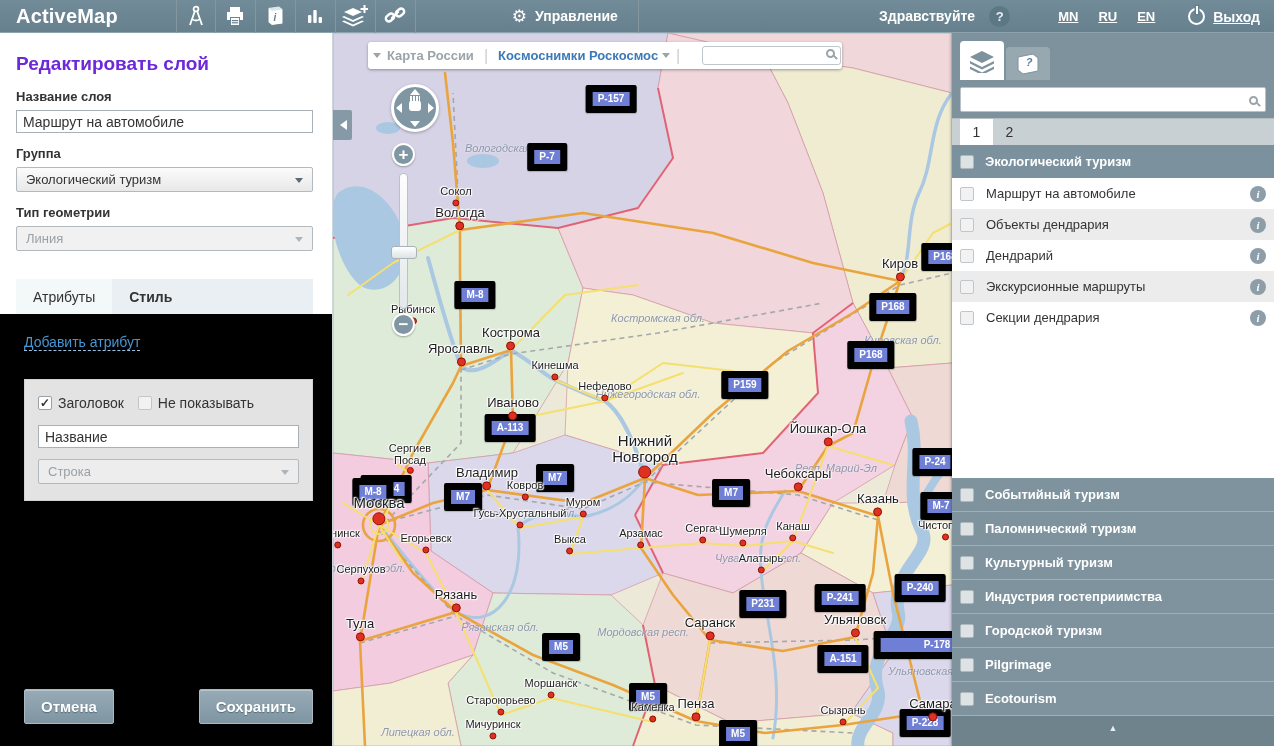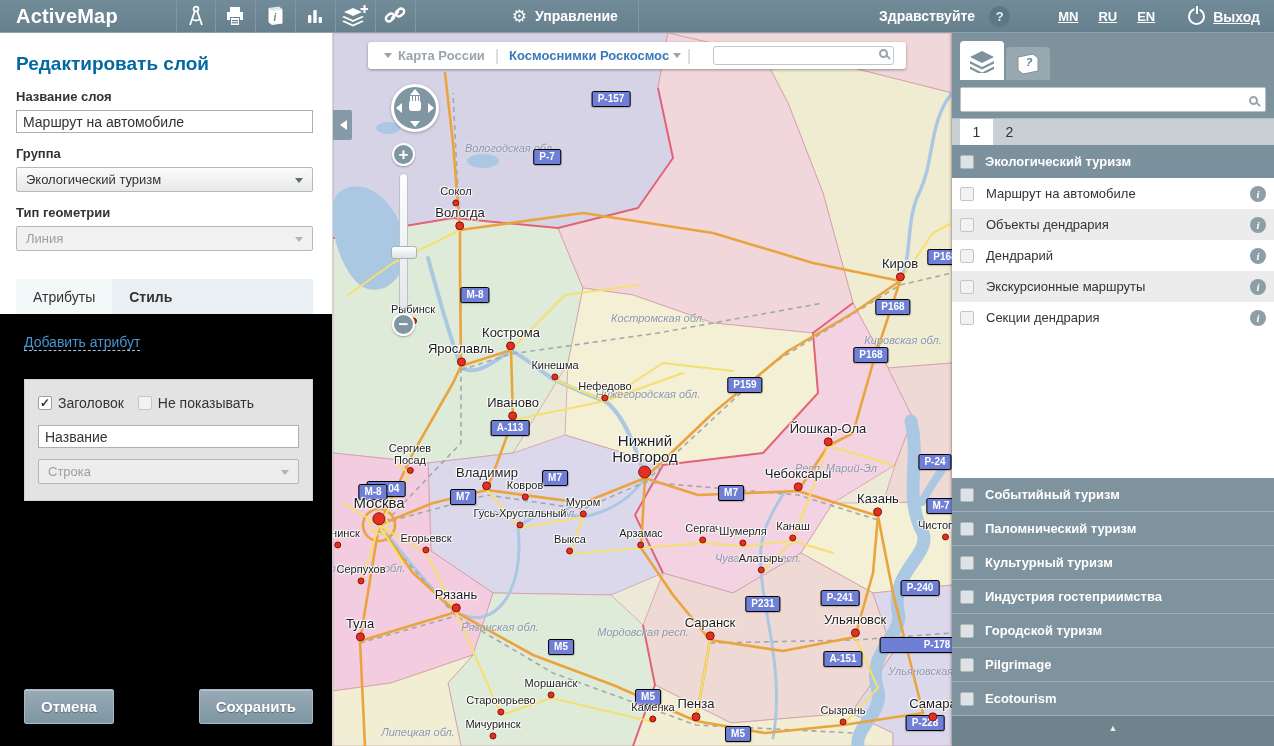--- a/index.html
+++ b/index.html
@@ -22,21 +22,21 @@
   .langs { display:flex; margin-left:48px; }
   .lang { color:#fff; font-weight:bold; font-size:13px; text-decoration:underline; margin-right:20px; cursor:pointer; }
   .logout { display:flex; align-items:flex-end; margin-left:13px; cursor:pointer; }
   .power-icon { width:17px; height:17px; border:2px solid #fff; border-radius:50%; position:relative; margin-right:8px; }
   .power-icon::after { content:""; position:absolute; left:5.5px; top:-4px; width:2px; height:8px; background:#fff; box-shadow:0 0 0 1.5px #66808d; }
   .logout-label { font-weight:bold; font-size:14px; text-decoration:underline; }
 
   
   .edit-panel { position:absolute; left:0; top:33px; width:333px; bottom:0; background:#fff; border-right:1px solid #cdd6da; display:flex; flex-direction:column; z-index:40; }
   .ep-top { padding:20px 19px 0 16px; }
-  .ep-title { font-size:19px; font-weight:bold; color:#0369a1; margin-bottom:14px; }
+  .ep-title { font-size:19px; font-weight:bold; color:#6d28d9; margin-bottom:14px; }
   .field-label { font-size:13px; font-weight:bold; color:#333; margin:13px 0 6px; }
   .txt { width:100%; height:23px; border:1px solid #a9b1b6; background:#fff; font-family:"Liberation Sans",sans-serif; font-size:14px; color:#333; padding:0 6px; }
   .sel { height:25px; background:linear-gradient(#fbfbfb,#e8e8e8); border:1px solid #b2bac0; border-radius:2px; display:flex; align-items:center; padding:0 26px 0 9px; font-size:13px; color:#333; position:relative; cursor:pointer; }
   .sel::after { content:""; position:absolute; right:9px; top:10px; border:4px solid transparent; border-top:5px solid #5c6a72; }
   .sel.disabled { background:#f1f1f1; color:#9aa1a6; cursor:default; }
   .sel.disabled::after { border-top-color:#aeb5ba; }
   .tabs-bar { margin-top:28px; background:#e9eff2; display:flex; }
   .ep-tab { padding:10px 17px 9px; font-size:14px; color:#333; cursor:pointer; }
   .ep-tab.active { background:#f3f8f9; }
   .ep-tab.bold { font-weight:bold; }
@@ -59,23 +59,23 @@
   .map-svg { position:absolute; left:0; top:0; }
   .overlay { position:absolute; left:0; top:0; width:619px; height:713px; pointer-events:none; }
   .city { position:absolute; transform:translate(-50%,-100%); text-align:center; }
   .city-name { font-size:11px; color:#1d1d1d; white-space:pre-line; line-height:1.05; text-shadow:0 0 2px #fff,0 0 2px #fff,0 0 3px #fff,1px 1px 1px #fff,-1px -1px 1px #fff; }
   .dot { width:7px; height:7px; border-radius:50%; background:#e03022; border:1px solid #8e1208; margin:1px auto 0; }
   .city.md .city-name { font-size:13px;text-align:center; }
   .city.md .dot { width:9px; height:9px; }
   .city.big .city-name { font-size:15px; }
   .city.big .dot { width:13px; height:13px; }
   .region-label { position:absolute; transform:translate(-50%,-50%); font-size:11px; font-style:italic; color:#8d97ac; white-space:nowrap; text-shadow:0 0 2px rgba(255,255,255,.8); }
-  .badge { position:absolute; transform:translate(-50%,-50%); background:#6f7fd6; border:1px solid #000000; border-radius:2px; color:#fff; font-size:10px; font-weight:bold; padding:1px 5px; line-height:1.2; white-space:nowrap; box-shadow:0 1px 1px rgba(0,0,0,.2); }
-
-  .map-toolbar { position:absolute; left:35px; top:9px; width:538px; height:27px; background:#fff; border-radius:3px; box-shadow:0 1px 3px rgba(0,0,0,.35); display:flex; align-items:center; padding:0 12px; z-index:10; }
+  .badge { position:absolute; transform:translate(-50%,-50%); background:#6f7fd6; border:7px solid #000000; border-radius:2px; color:#fff; font-size:10px; font-weight:bold; padding:1px 5px; line-height:1.2; white-space:nowrap; box-shadow:0 1px 1px rgba(0,0,0,.2); }
+
+  .map-toolbar { position:absolute; left:35px; top:9px; width:474px; height:27px; background:#fff; border-radius:3px; box-shadow:0 1px 3px rgba(0,0,0,.35); display:flex; align-items:center; padding:0 1px; z-index:10; }
   .tb-caret { border:4px solid transparent; border-top:5px solid #9aa4aa; margin:4px 6px 0 4px; cursor:pointer; }
   .tb-base { color:#9aa4aa; font-weight:bold; font-size:13px; margin-right:10px; cursor:pointer; }
   .tb-pipe { color:#c9cfd3; margin-right:10px; }
   .tb-overlay { color:#3a7ab9; font-weight:bold; font-size:13px; cursor:pointer; }
   .tb-search { position:relative; margin-left:12px; flex:1; }
   .tb-search input { width:100%; height:19px; border:1px solid #bfc7cb; border-radius:3px; padding:0 22px 0 6px; font-size:12px; font-family:"Liberation Sans",sans-serif; }
   .mag { position:absolute; right:6px; top:3px; width:9px; height:9px; border:2px solid #9aa4aa; border-radius:50%; }
   .mag::after { content:""; position:absolute; width:6px; height:2px; background:#9aa4aa; transform:rotate(45deg); right:-5px; bottom:-2px; }
 
   .collapse-btn { position:absolute; left:0; top:77px; width:19px; height:30px; background:#7d929eE6; border-radius:0 2px 2px 0; display:flex; align-items:center; justify-content:center; cursor:pointer; z-index:9; }

